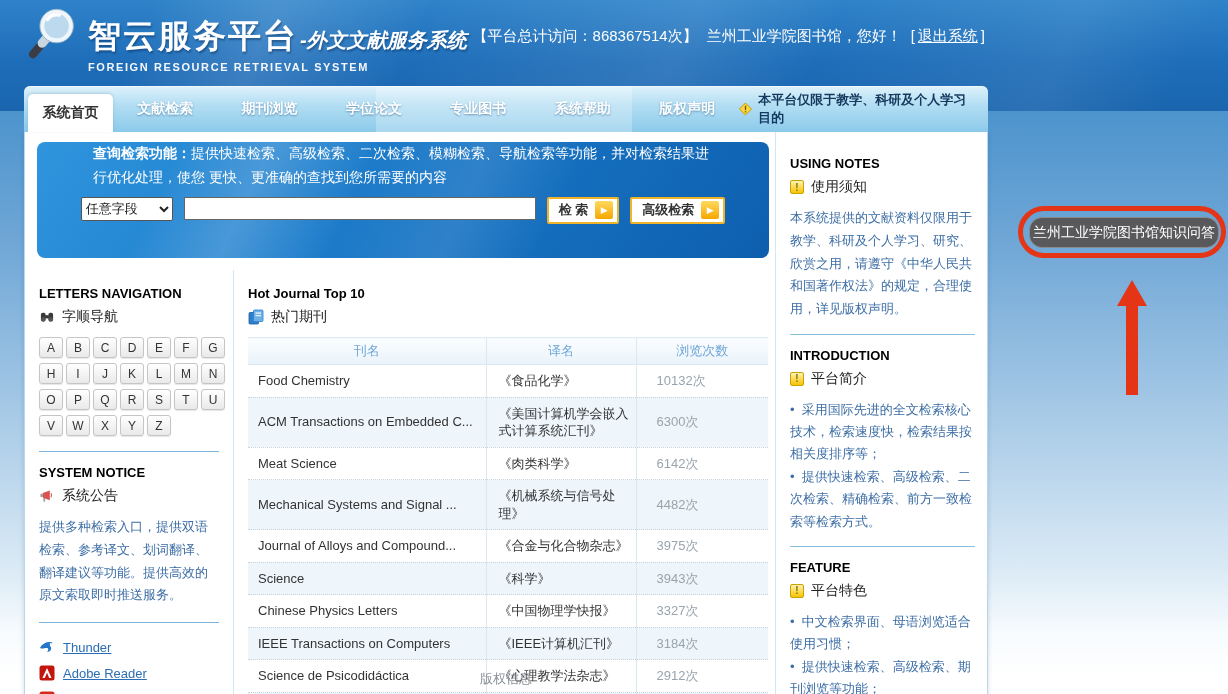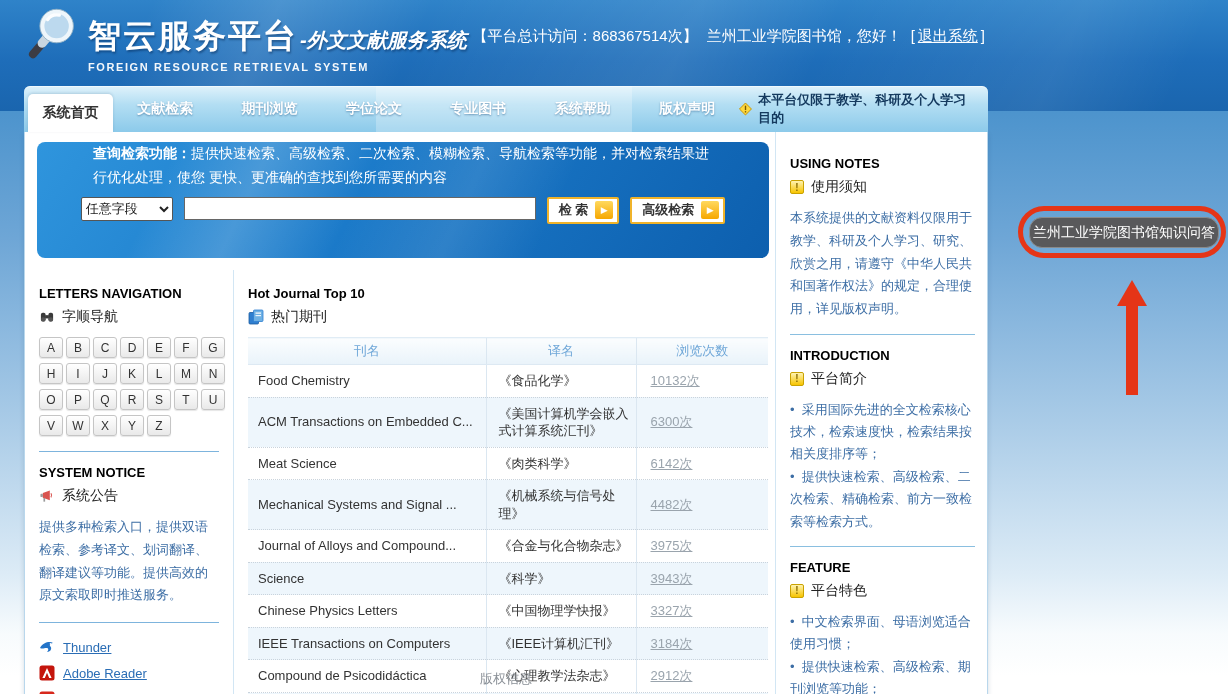--- a/index.html
+++ b/index.html
@@ -120,21 +120,21 @@
   .journal-table { width:520px; border-collapse:collapse; font-size:13px; margin-top:8px; }
   .journal-table th {
     height:27px; font-weight:normal; color:#6fa7d8; text-align:center;
     background:linear-gradient(180deg,#fbfdfe,#e9f3fa);
     border-top:1px solid #e0ecf5; border-bottom:1px solid #dde9f3;
   }
   .journal-table th + th, .journal-table td + td { border-left:1px solid #dbe7f1; }
   .col-name { width:238px; } .col-trans { width:150px; } .col-views { width:132px; }
   .journal-table td { padding:7px 6px 7px 10px; border-bottom:1px dotted #c9d3dc; color:#333; line-height:1.35; }
   .journal-table td.trans { padding-left:12px; }
-  .journal-table td.views { color:#9aa4ad; padding-left:14px;text-decoration:underline; }
+  .journal-table td.views { color:#9aa4ad; padding-left:20px; }
   .journal-table tr.alt { background:#eef6fc;margin-left:8px; }
   
   .right-col { width:212px; border-left:1px solid #d2e6f4; padding:12px 12px 16px 14px; }
   .bullet { font-size:13px; color:#3d6ea5; line-height:1.72; }
   .bullet::before { content:"•  "; white-space:pre; }
   .r-divider { border:none; border-top:1px solid #8abfe0; margin:13px 0 13px; }
   
   .note-icon {
     width:14px; height:14px; border-radius:2px; flex:none;
     background:linear-gradient(180deg,#fff3b0,#f7c400); border:1px solid #caa200;
@@ -378,21 +378,21 @@
                 <td>Chinese Physics Letters</td>
                 <td class="trans">《中国物理学快报》</td>
                 <td class="views">3327次</td>
               </tr>
               <tr class="alt">
                 <td>IEEE Transactions on Computers</td>
                 <td class="trans">《IEEE计算机汇刊》</td>
                 <td class="views">3184次</td>
               </tr>
               <tr>
-                <td>Compound de Psicodidáctica</td>
+                <td>Science de Psicodidáctica</td>
                 <td class="trans">《心理教学法杂志》</td>
                 <td class="views">2912次</td>
               </tr>
               <tr class="alt">
                 <td>Bulletin of the American Meteo...</td>
                 <td class="trans">《美国气象学会通报》</td>
                 <td class="views">2835次</td>
               </tr>
             </tbody>
           </table>

